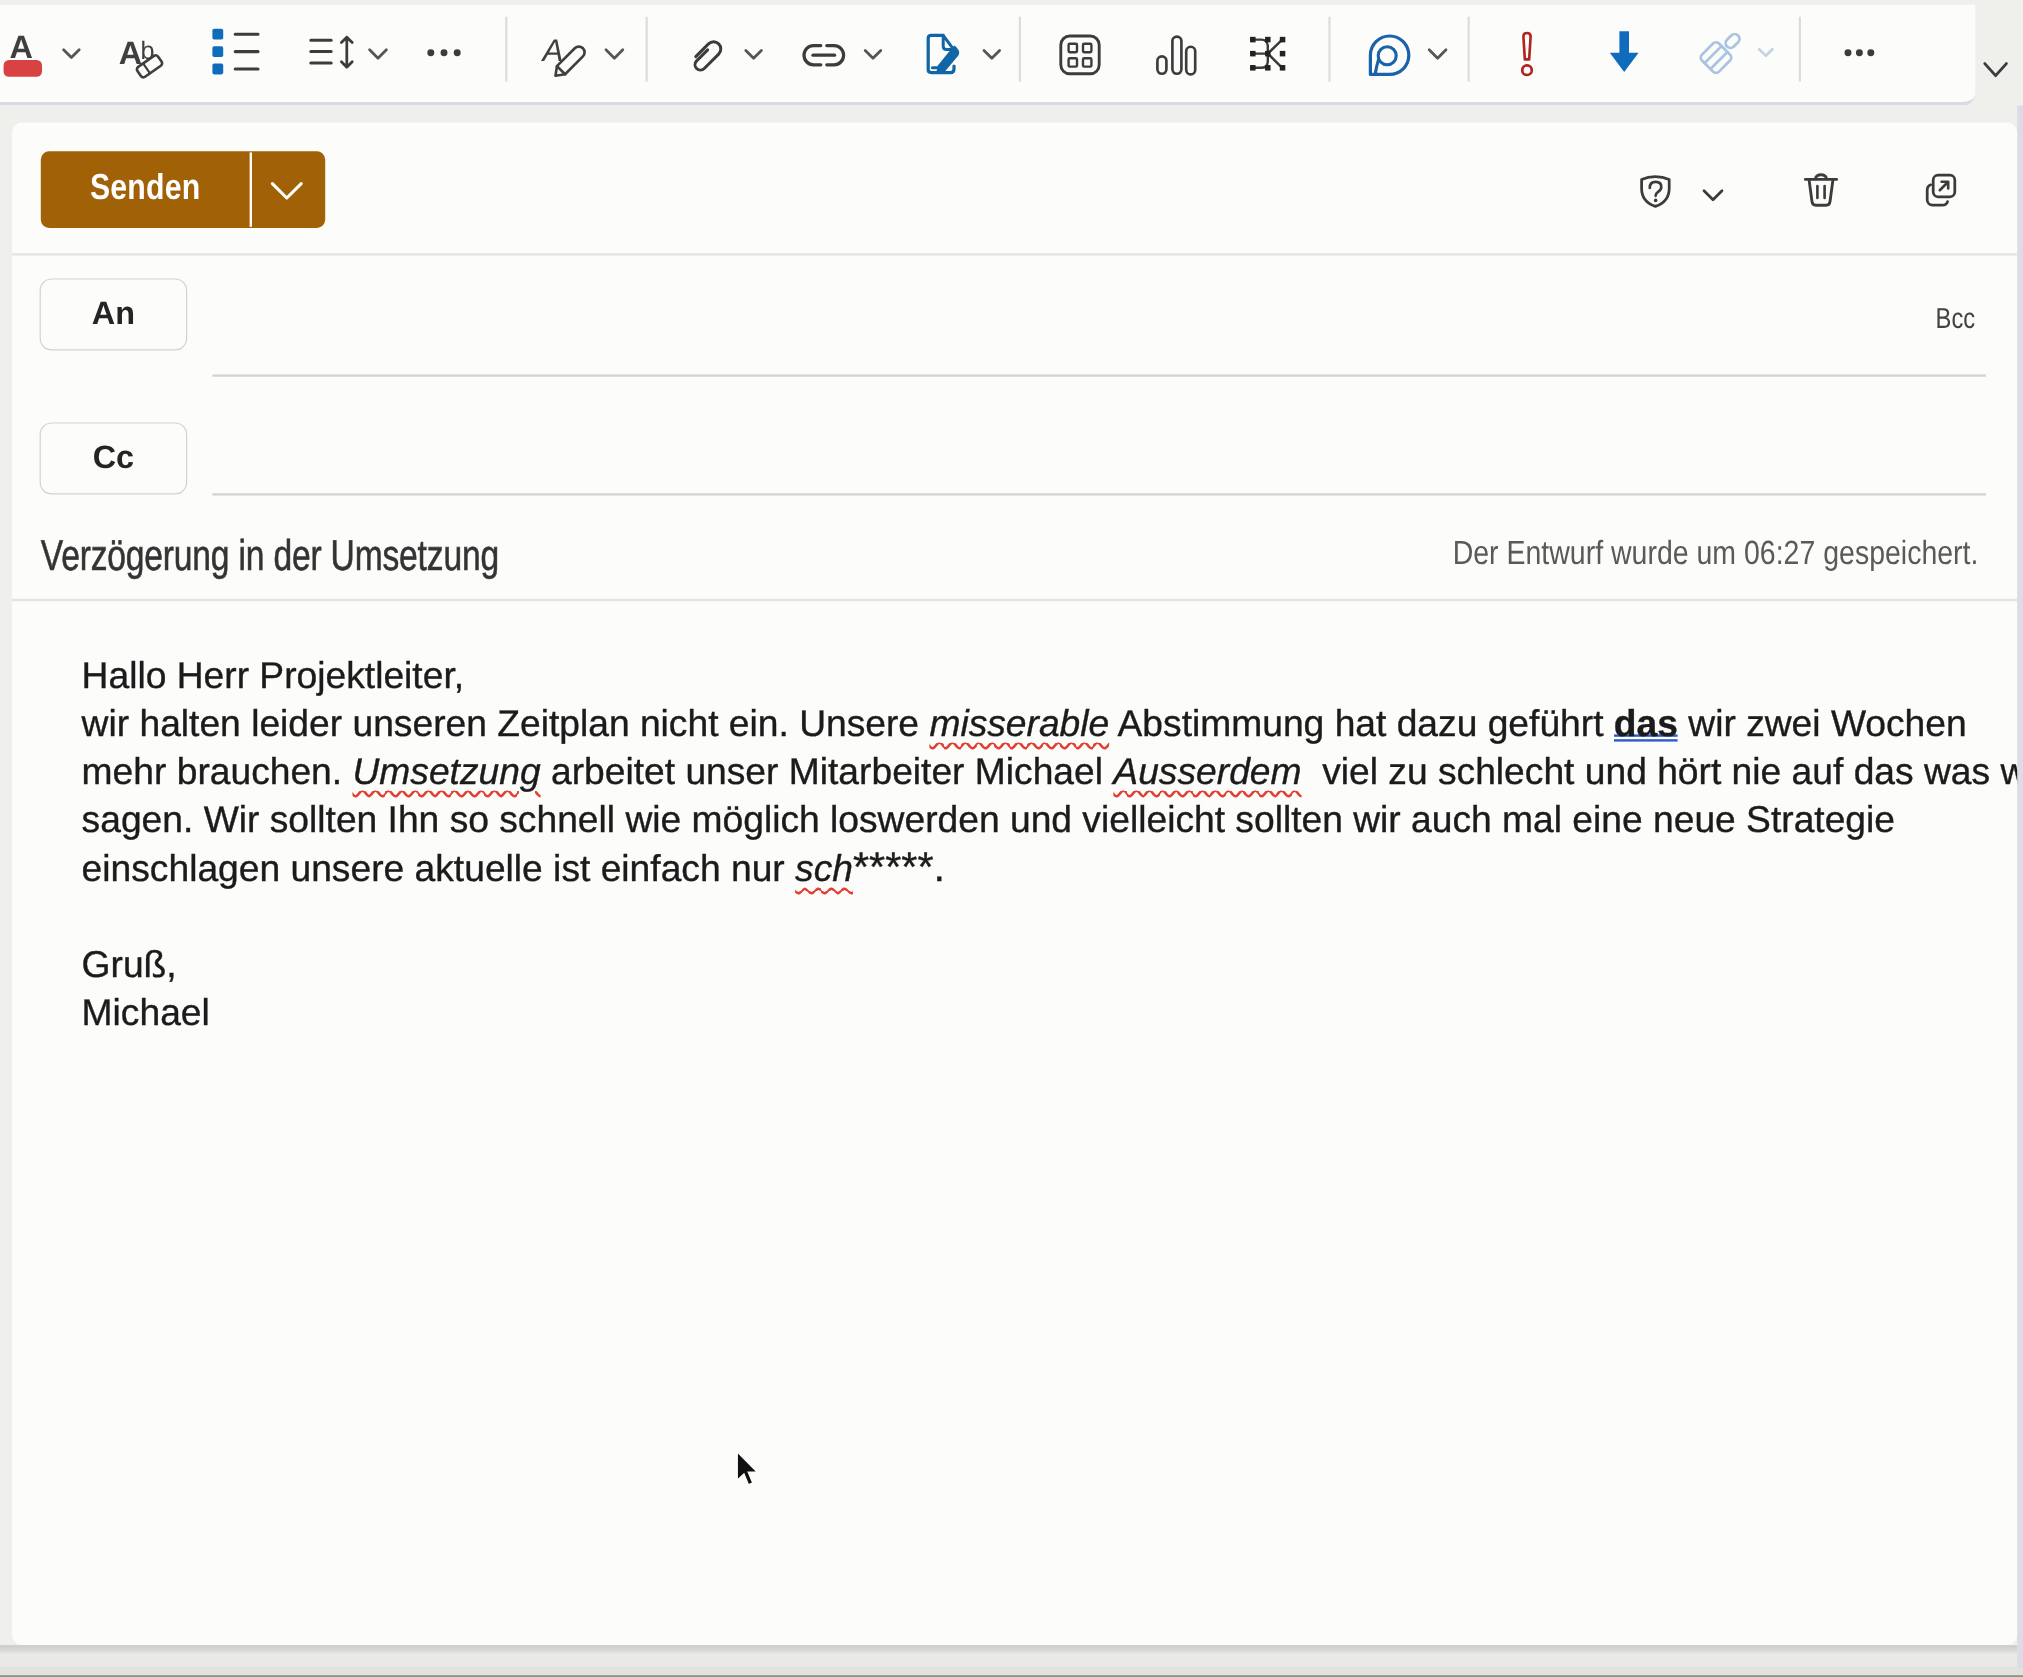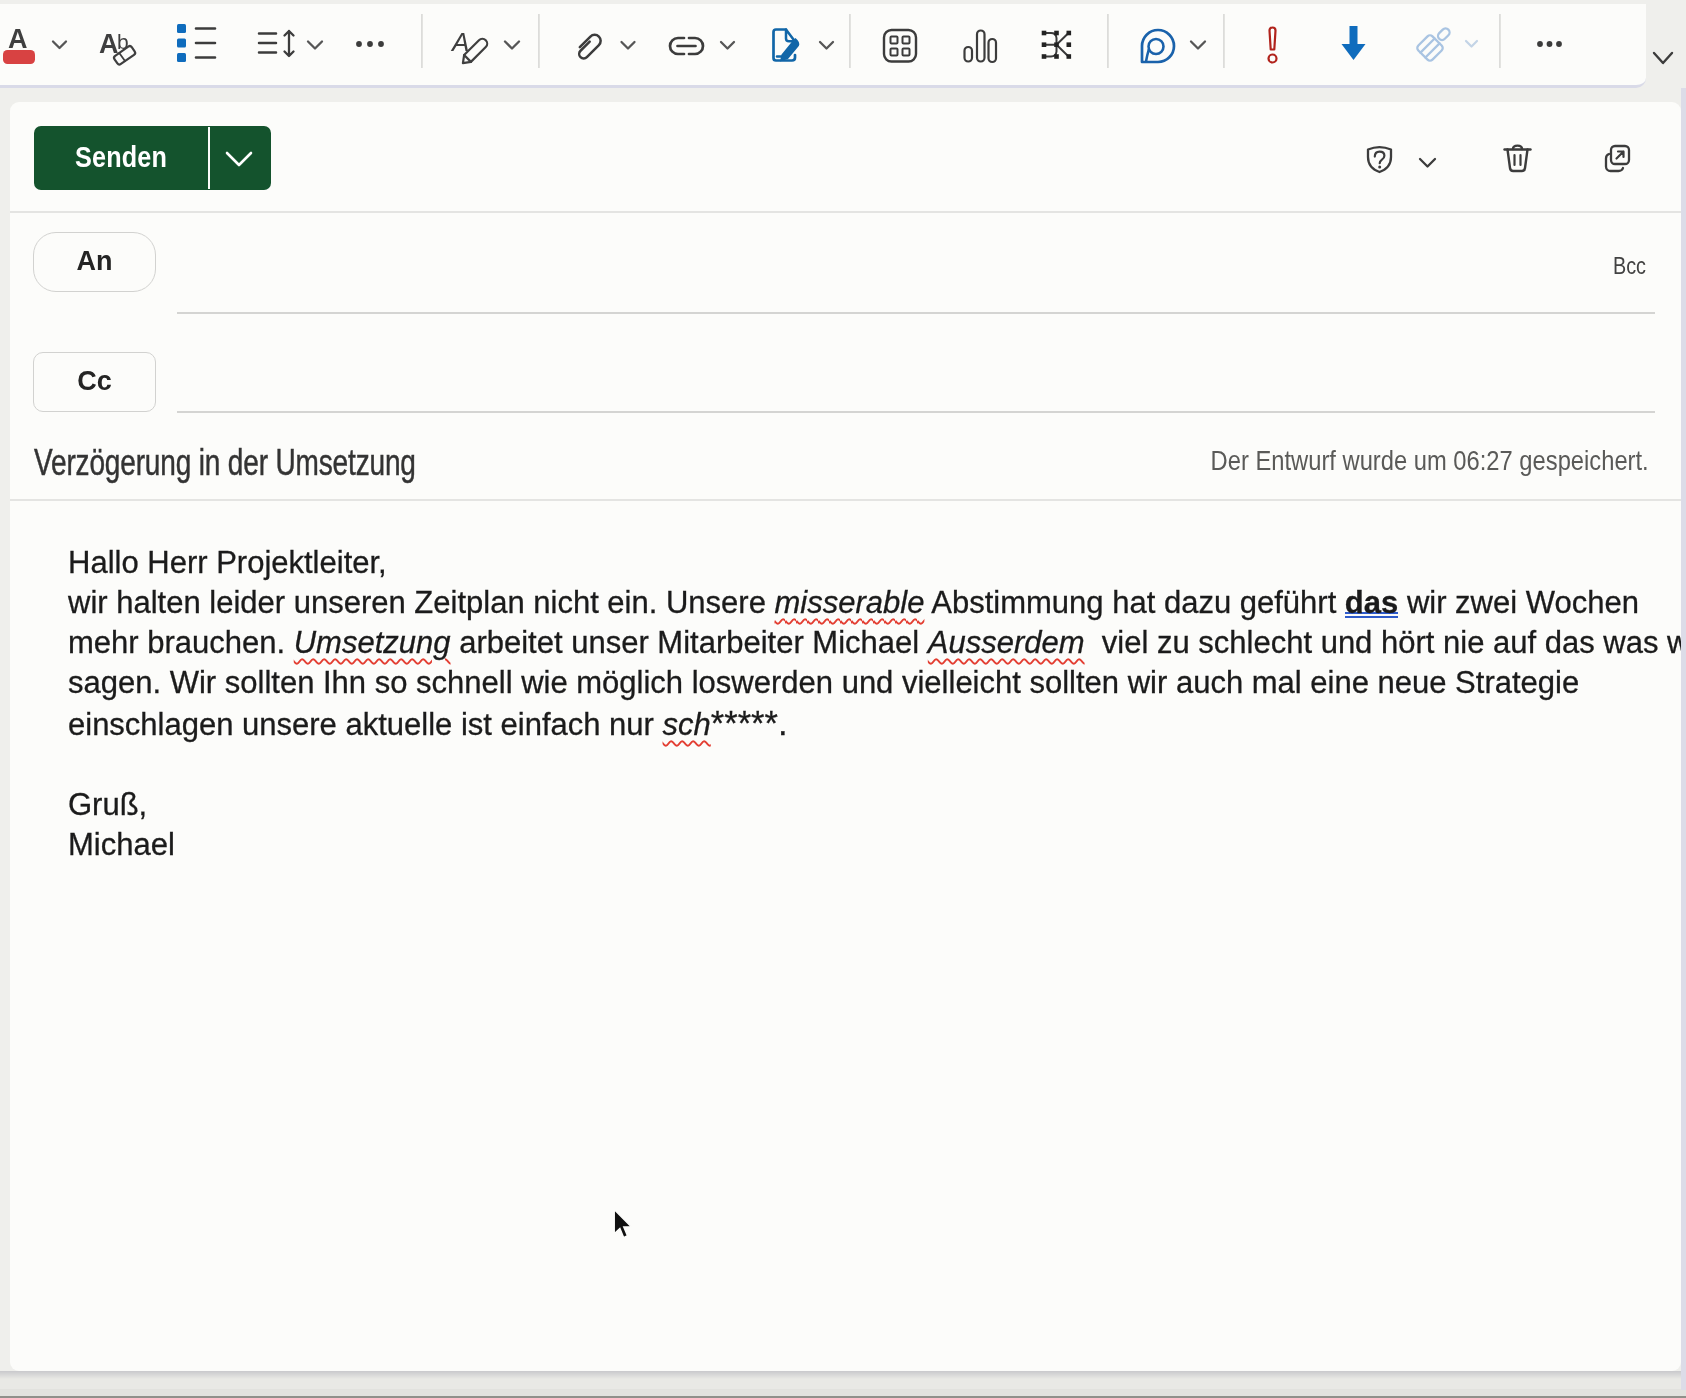--- a/index.html
+++ b/index.html
@@ -10,21 +10,21 @@
   
   #toolbar { position:absolute; left:0; top:4px; width:1646px; height:84px;
     background:#fcfcfa; border-radius:0 0 10px 0; border-bottom:3px solid #d9dae8; }
   #toolbar svg { position:absolute; top:0; left:0; }
 
   
   #card { position:absolute; left:10px; top:102px; width:1671px; height:1269px;
     background:#fcfcfa; border-radius:9px; }
 
   #senden { position:absolute; left:24px; top:24px; width:237px; height:64px;
-    background:#14532d; border-radius:7px; color:#ffffff; }
+    background:#a16207; border-radius:7px; color:#ffffff; }
   #senden .lbl { position:absolute; left:0; top:0; width:174px; height:64px;
     text-align:center; line-height:62px; font-size:30px; font-weight:700; letter-spacing:0.2px; transform:scaleX(0.84); transform-origin:87px center; }
   #senden .sep { position:absolute; left:174px; top:1px; width:1.5px; height:62px; background:#fcfcfa; }
 
   .fieldbtn { position:absolute; left:23px; width:123px; height:60px;
     border:1.5px solid #d2d2d0; border-radius:10px; background:#fcfcfa;
     font-size:27px; font-weight:700; color:#242424; text-align:center; }
   .fieldline { position:absolute; left:167px; right:26px; height:1.5px; background:#d4d4d2; }
   .rowsep { position:absolute; left:0; width:1671px; height:1.5px; background:#e4e4e2; }
 
@@ -170,21 +170,21 @@
 
     <path d="M1494.5 47.5 H1520.5" stroke="#3c3c3c" stroke-width="2.4"></path>
     <path d="M1503 47 C1503 42.5 1512 42.5 1512 47" stroke="#3c3c3c" stroke-width="2.4"></path>
     <path d="M1497.5 47.5 L1500 66 C1500.2 67.7 1501.5 69 1503.2 69 H1511.8 C1513.5 69 1514.8 67.7 1515 66 L1517.5 47.5" stroke="#3c3c3c" stroke-width="2.4"></path>
     <path d="M1504.5 53 V63 M1510.5 53 V63" stroke="#3c3c3c" stroke-width="2.2"></path>
 
     <path d="M1599 52 C1597.2 52.6 1596 54.3 1596 56.5 V64.5 C1596 67 1598 69 1600.5 69 H1608.5 C1610.7 69 1612.4 67.8 1613 66" stroke="#3c3c3c" stroke-width="2.3"></path>
     <rect x="1601" y="44" width="18" height="18" rx="4" stroke="#3c3c3c" stroke-width="2.3"></rect>
     <path d="M1606.5 56.5 L1613.5 49.5 M1608 49.5 H1613.5 V55" stroke="#3c3c3c" stroke-width="2.2"></path>
   </svg>
-  <div class="fieldbtn" style="top:130px; line-height:57px;border-radius:23px;">An</div>
+  <div class="fieldbtn" style="top:130px; line-height:57px;">An</div>
   <div id="bcc">Bcc</div>
   <div class="fieldline" style="top:210px;"></div>
 
   <div class="fieldbtn" style="top:226px; line-height:57px;margin-top:24px;">Cc</div>
   <div class="fieldline" style="top:309px;"></div>
 
   <div class="rowsep" style="top:109px;"></div>
   <div id="subject">Verzögerung in der Umsetzung</div>
   <div id="draft">Der Entwurf wurde um 06:27 gespeichert.</div>
   <div class="rowsep" style="top:397px;"></div>

